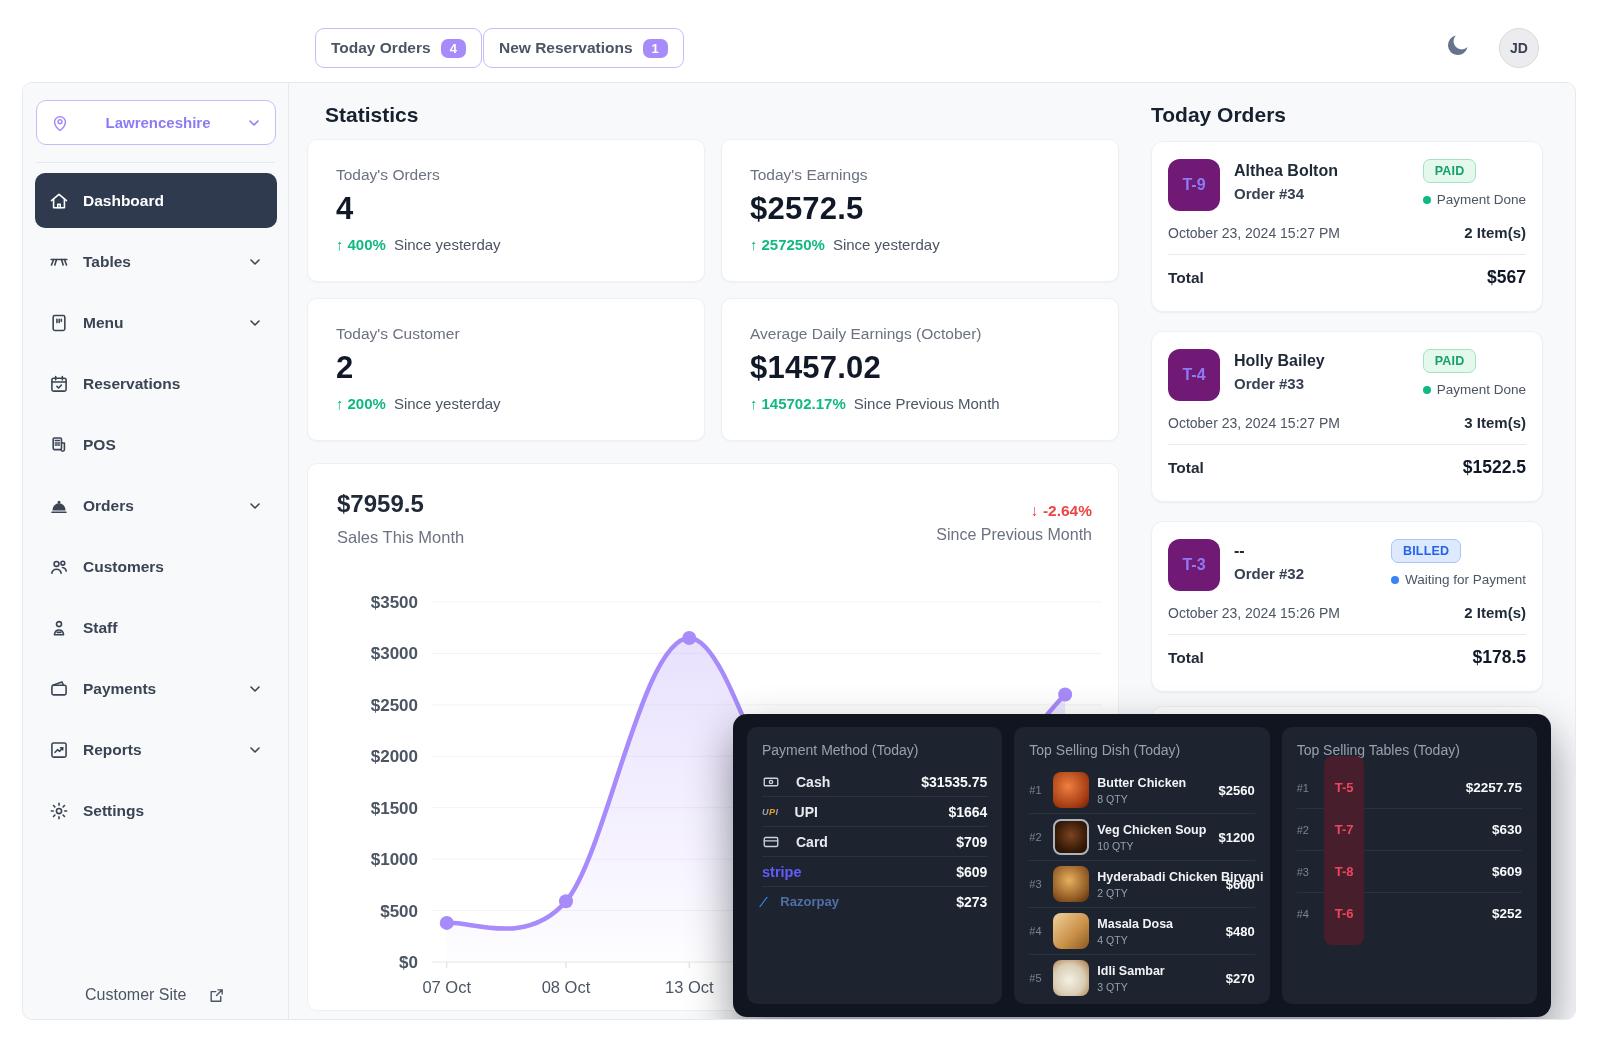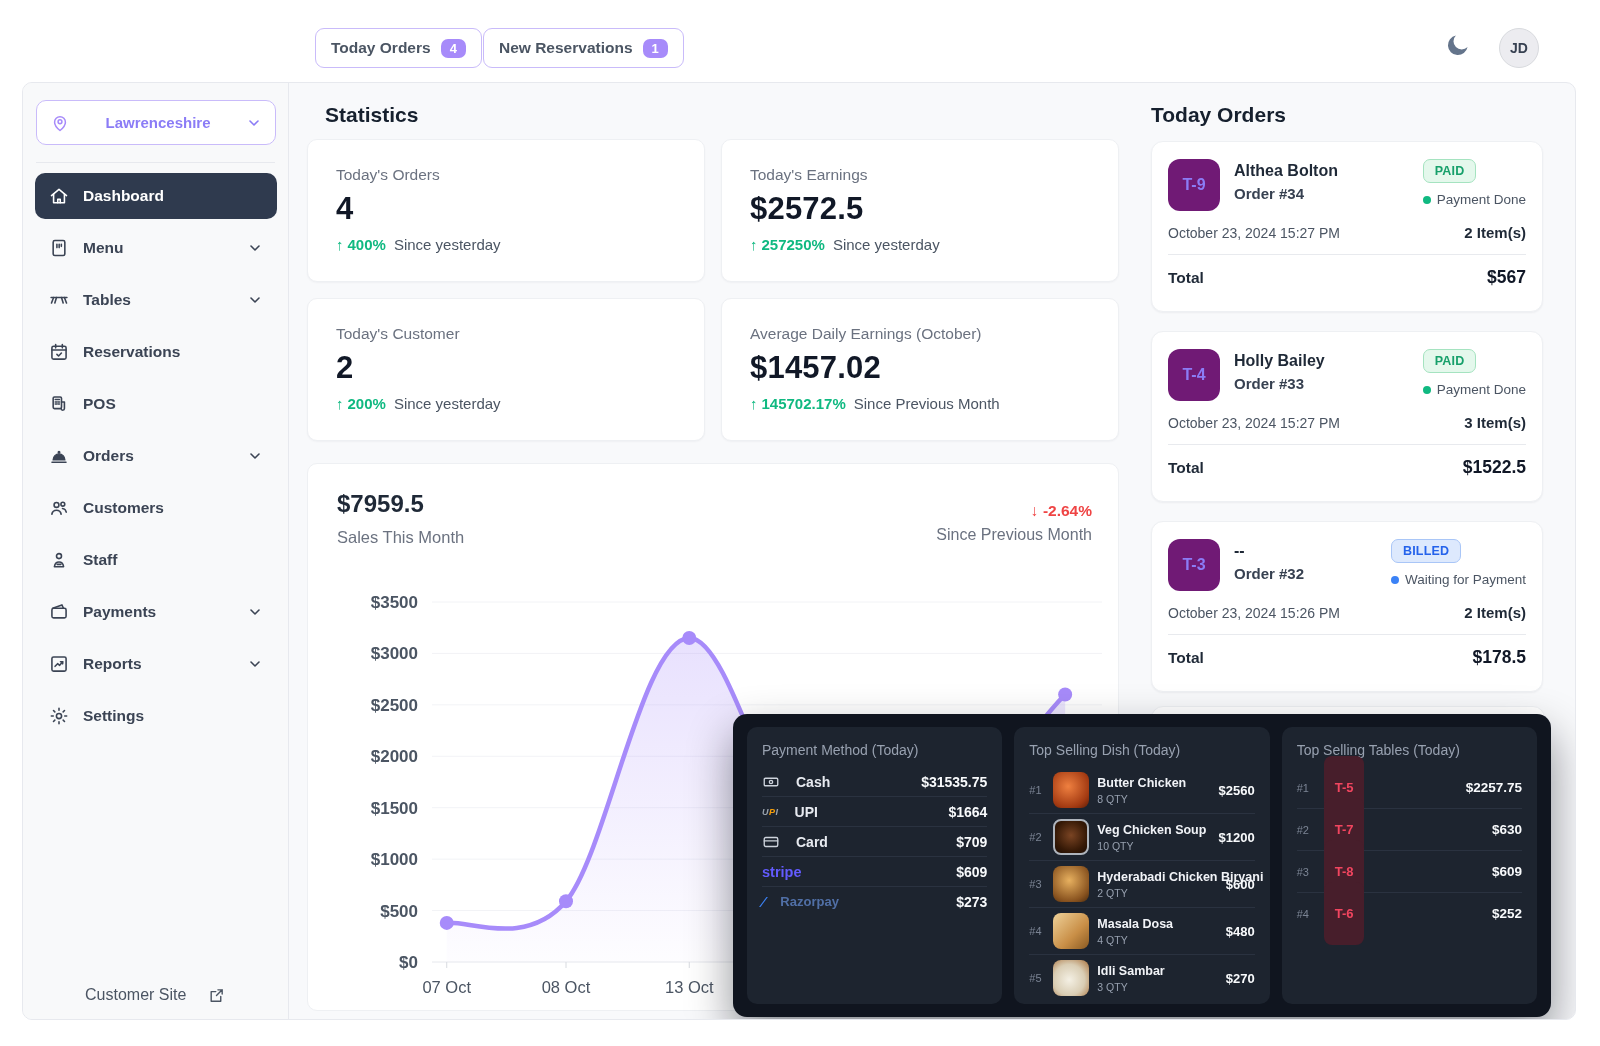--- a/index.html
+++ b/index.html
@@ -17,21 +17,21 @@
 
   
   .frame{position:absolute;left:22px;top:82px;width:1554px;height:938px;border:1px solid #e7e9ee;border-radius:10px;background:#f8f9fb;overflow:hidden;box-sizing:border-box}
 
   
   .sidebar{position:absolute;left:0;top:0;width:266px;height:100%;background:#f8f9fa;border-right:1px solid #e7e9ee;box-sizing:border-box}
   .loc-select{position:absolute;left:13px;top:17px;width:240px;height:45px;background:#fff;border:1.5px solid #c9bbfa;border-radius:10px;display:flex;align-items:center;padding:0 13px;gap:8px;cursor:pointer;box-sizing:border-box;color:#a78bfa}
   .loc-label{flex:1;text-align:center;color:#8b7cf6;font-weight:700;font-size:15px}
   .side-divider{position:absolute;left:13px;right:13px;top:79px;height:1px;background:#e7e9ee}
   .nav{position:absolute;left:12px;top:90px;width:242px;display:flex;flex-direction:column;gap:6px}
-  .nav-item{height:46px;border-radius:10px;display:flex;align-items:center;gap:14px;padding:0 14px;color:#3b4454;font-weight:700;font-size:15.5px;cursor:pointer}
+  .nav-item{height:55px;border-radius:10px;display:flex;align-items:center;gap:14px;padding:0 14px;color:#3b4454;font-weight:700;font-size:15.5px;cursor:pointer}
   .nav-item.active{background:#2f3a4e;color:#fff}
   .nav-chevron{margin-left:auto;display:flex}
   .customer-site{position:absolute;left:62px;bottom:15px;display:flex;gap:22px;align-items:center;color:#4b5563;font-size:16px;cursor:pointer}
 
   
   .section-title{position:absolute;font-size:21px;font-weight:800;color:#16202e}
   #stats-title{left:302px;top:20px}
   .stat-grid{position:absolute;left:284px;top:56px;width:812px;display:grid;grid-template-columns:1fr 1fr;gap:16px}
   .stat-card{background:#fff;border:1px solid #eef0f3;border-radius:10px;height:143px;padding:26px 28px;box-sizing:border-box;box-shadow:0 1px 2px rgba(16,24,40,.04)}
   .stat-label{color:#6b7280;font-size:15.5px}
@@ -158,40 +158,40 @@
               <path d="M3 11.5L12 4l9 7.5"></path>
               <path d="M5.5 9.7V20h13V9.7"></path>
               <path d="M10.5 20v-4h3v4"></path>
             </svg>
           </span>
         <span>Dashboard</span>
       </div>
       <div class="nav-item">
         <span>
             <svg width="20" height="20" viewBox="0 0 24 24" fill="none" stroke="currentColor" stroke-width="1.9" stroke-linecap="round" stroke-linejoin="round">
-              <rect x="5" y="3" width="14" height="18" rx="2"></rect>
-              <path d="M9.5 7.5v4M12.2 7.5v4M14.8 7.5v2.5"></path>
-            </svg>
-          </span>
-        <span>Menu</span>
+              <path d="M2.5 9h19"></path>
+              <path d="M5.5 9l-2.5 6.5M18.5 9L21 15.5"></path>
+              <path d="M9 9l-2 6.5M15 9l2 6.5"></path>
+            </svg>
+          </span>
+        <span>Tables</span>
         <span class="nav-chevron">
             <svg width="16" height="16" viewBox="0 0 24 24" fill="none" stroke="currentColor" stroke-width="2.4" stroke-linecap="round" stroke-linejoin="round">
               <path d="M6 9l6 6 6-6"></path>
             </svg>
           </span>
       </div>
       <div class="nav-item">
         <span>
             <svg width="20" height="20" viewBox="0 0 24 24" fill="none" stroke="currentColor" stroke-width="1.9" stroke-linecap="round" stroke-linejoin="round">
-              <path d="M2.5 9h19"></path>
-              <path d="M5.5 9l-2.5 6.5M18.5 9L21 15.5"></path>
-              <path d="M9 9l-2 6.5M15 9l2 6.5"></path>
-            </svg>
-          </span>
-        <span>Tables</span>
+              <rect x="5" y="3" width="14" height="18" rx="2"></rect>
+              <path d="M9.5 7.5v4M12.2 7.5v4M14.8 7.5v2.5"></path>
+            </svg>
+          </span>
+        <span>Menu</span>
         <span class="nav-chevron">
             <svg width="16" height="16" viewBox="0 0 24 24" fill="none" stroke="currentColor" stroke-width="2.4" stroke-linecap="round" stroke-linejoin="round">
               <path d="M6 9l6 6 6-6"></path>
             </svg>
           </span>
       </div>
       <div class="nav-item">
         <span>
             <svg width="20" height="20" viewBox="0 0 24 24" fill="none" stroke="currentColor" stroke-width="1.9" stroke-linecap="round" stroke-linejoin="round">
               <rect x="3.5" y="5" width="17" height="15.5" rx="2"></rect>

